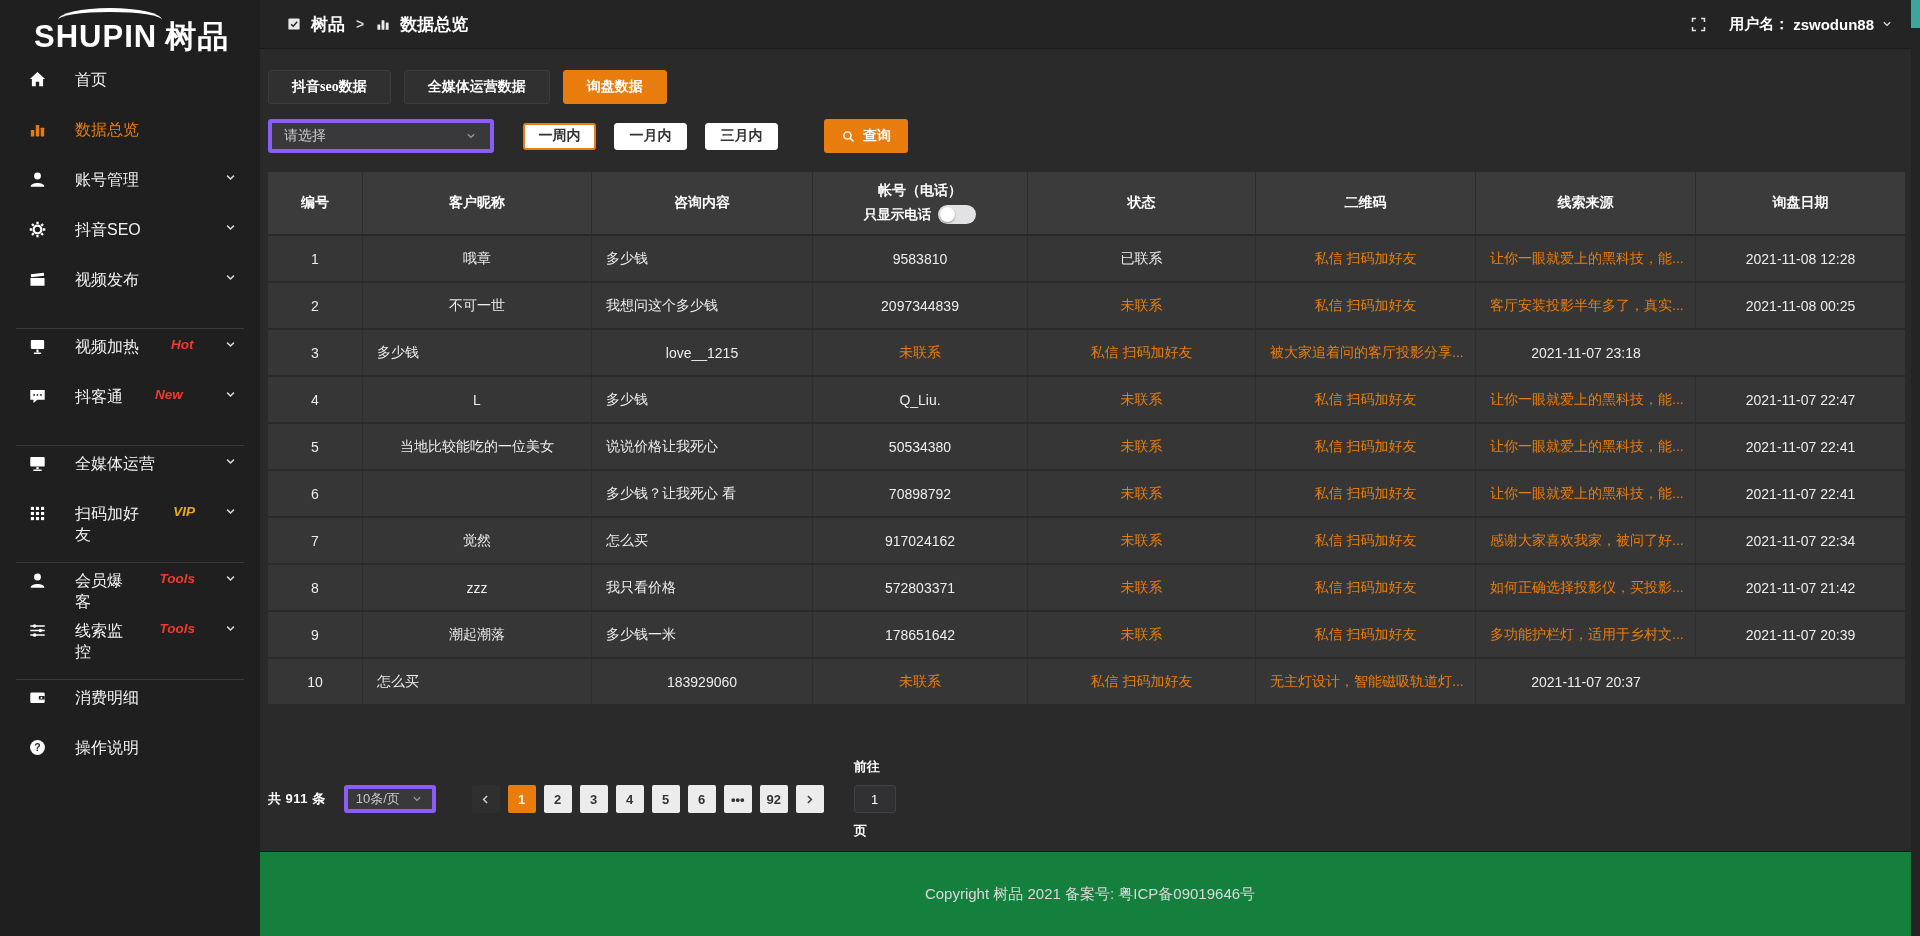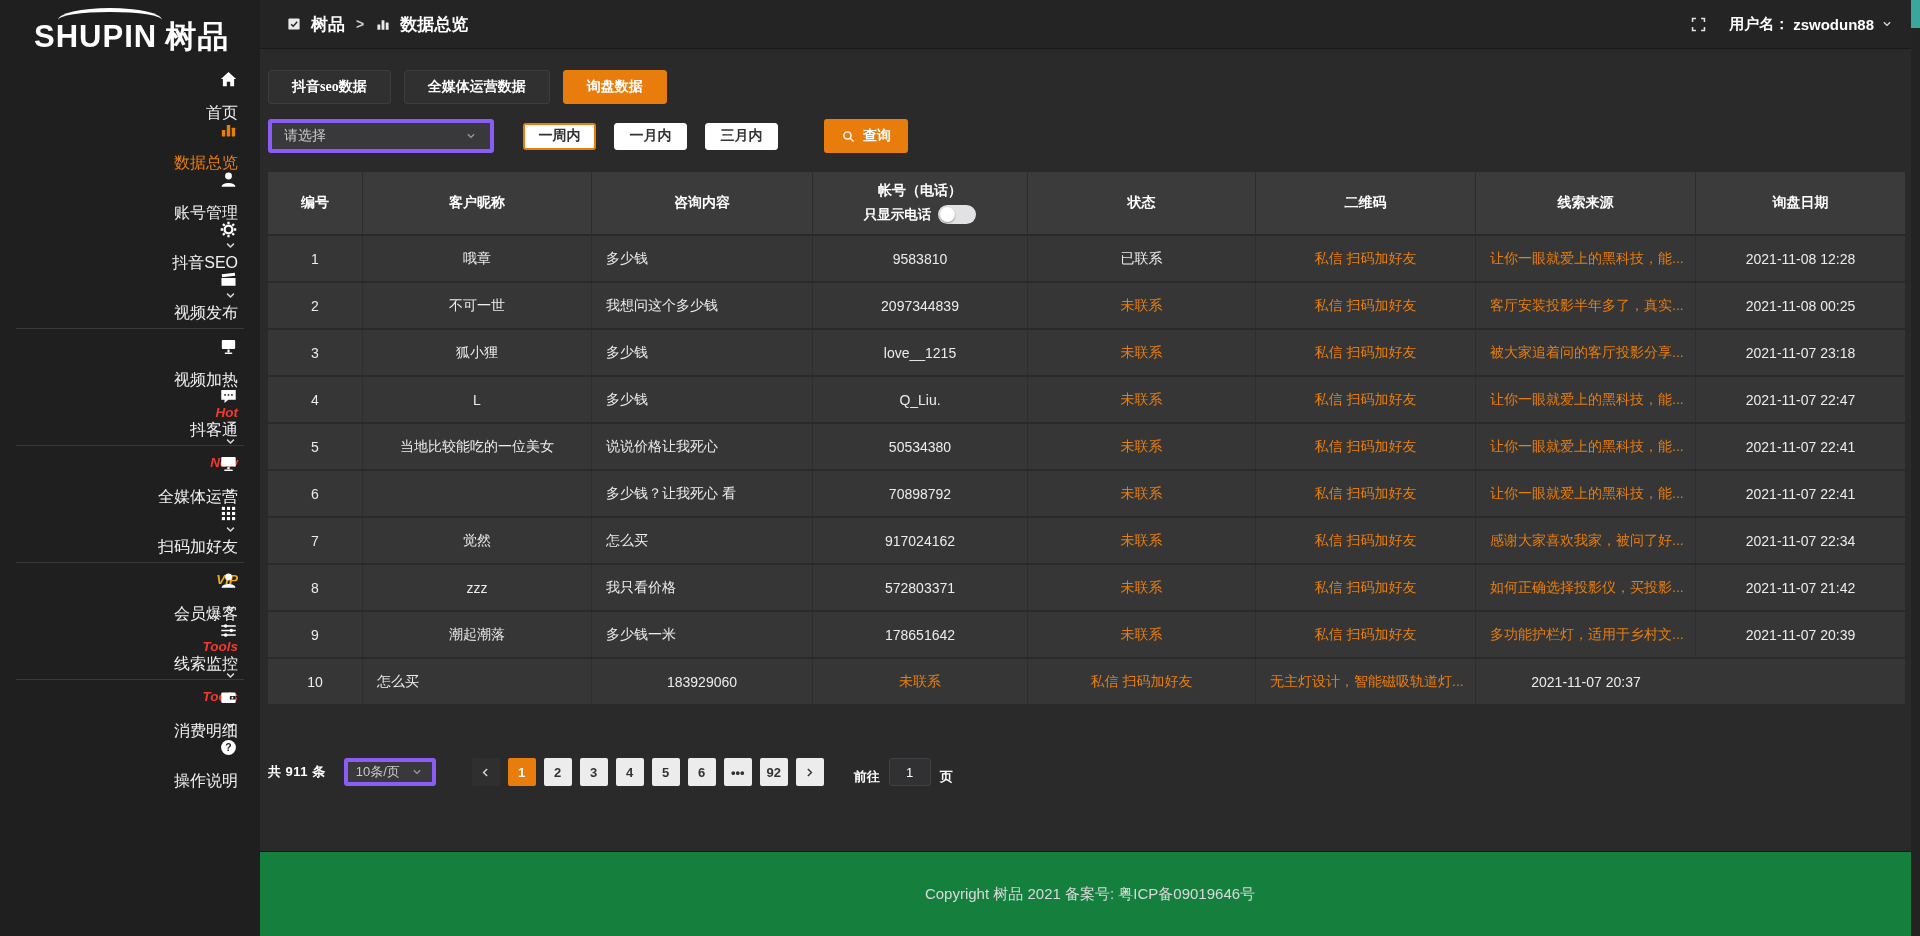--- a/index.html
+++ b/index.html
@@ -11,22 +11,22 @@
   svg { display:block; }
 
   
   .sidebar { width:260px; flex-shrink:0; background:#1f1f20; height:936px; }
   .logo { padding:8px 0 0 34px; height:60px; cursor:pointer; }
   .logo-arc { width:104px; height:12px; border-top:4px solid #fff;
               border-radius:50% 50% 0 0 / 100% 100% 0 0; margin-left:24px; }
   .logo-text { display:flex; align-items:baseline; gap:8px; color:#fff;
                font-weight:bold; font-size:31px; letter-spacing:1px; line-height:1; margin-top:1px; }
   .menu { padding-top:10px; }
-  .menu-item { display:flex; align-items:flex-end; gap:14px; height:50px;
-               padding:0 22px 0 28px; color:#f1f1f1; font-size:16px; cursor:pointer;flex-direction:column; }
+  .menu-item { display:flex; align-items:flex-start; gap:28px; height:50px;
+               padding:0 22px 0 28px; color:#f1f1f1; font-size:16px; cursor:pointer; }
   .mi-icon { width:19px; height:19px; color:#fff; flex-shrink:0; }
   .mi-icon svg { width:19px; height:19px; }
   .menu-item.active { color:#e87d0e; }
   .menu-item.active .mi-icon { color:#e87d0e; }
   .mi-badge { font-style:italic; font-weight:bold; font-size:13.5px; margin-left:4px; }
   .mi-arrow { margin-left:auto; width:15px; height:15px; color:#d8d8d8; }
   .mi-arrow svg { width:15px; height:15px; }
   .menu-divider { border-top:1px solid #39393b; margin:8px 16px; }
 
   
@@ -95,21 +95,21 @@
   .pagination { display:flex; align-items:center; margin-top:54px; font-size:13px; color:#fff; }
   .p-total { font-weight:bold; margin-right:18px; letter-spacing:0.5px; }
   .p-size { width:92px; height:28px; font-size:13px; padding:0 8px; margin-right:36px; }
   .p-btn { min-width:28px; height:28px; border:none; border-radius:2px; margin-right:8px;
            background:#ececec; color:#333; font-size:13px; font-weight:bold; cursor:pointer;
            display:flex; align-items:center; justify-content:center; font-family:inherit; padding:0 5px; }
   .p-btn.prev { background:#2f2f30; color:#d5d5d5; }
   .p-btn.active { background:#e87d0e; color:#fff; }
   .p-btn .pn-ic { width:13px; height:13px; }
   .p-btn svg { width:13px; height:13px; }
-  .p-goto { display:flex; align-items:flex-end; gap:9px; margin-left:22px; font-weight:bold; }
+  .p-goto { display:flex; align-items:flex-start; gap:9px; margin-left:22px; font-weight:bold;flex-direction:column; }
   .goto-input { width:42px; height:28px; background:#313133; border:1px solid #414143; border-radius:3px;
                 color:#fff; text-align:center; font-size:13px; font-family:inherit; }
 
   
   .footer { height:85px; background:#15803d; border-top:1px solid #1a1a1b;
             display:flex; align-items:center; justify-content:center; color:#d9d9d9; font-size:15px; }
 
   
   .scrollbar-track { position:absolute; right:0; top:0; width:9px; height:936px; background:#232324; }
   .scrollbar-thumb { position:absolute; right:0; top:0; width:9px; height:28px; background:#3aa79c; }
@@ -443,21 +443,20 @@
             <div class="td c-nick">不可一世</div>
             <div class="td c-content">我想问这个多少钱</div>
             <div class="td c-account">2097344839</div>
             <div class="td c-status pending">未联系</div>
             <div class="td c-qr">私信 扫码加好友</div>
             <div class="td c-source">客厅安装投影半年多了，真实...</div>
             <div class="td c-date">2021-11-08 00:25</div>
           </div>
           <div class="t-row">
             <div class="td c-id">3</div>
-            <div class="td c-nick">狐小狸</div>
             <div class="td c-content">多少钱</div>
             <div class="td c-account">love__1215</div>
             <div class="td c-status pending">未联系</div>
             <div class="td c-qr">私信 扫码加好友</div>
             <div class="td c-source">被大家追着问的客厅投影分享...</div>
             <div class="td c-date">2021-11-07 23:18</div>
           </div>
           <div class="t-row">
             <div class="td c-id">4</div>
             <div class="td c-nick">L</div>

